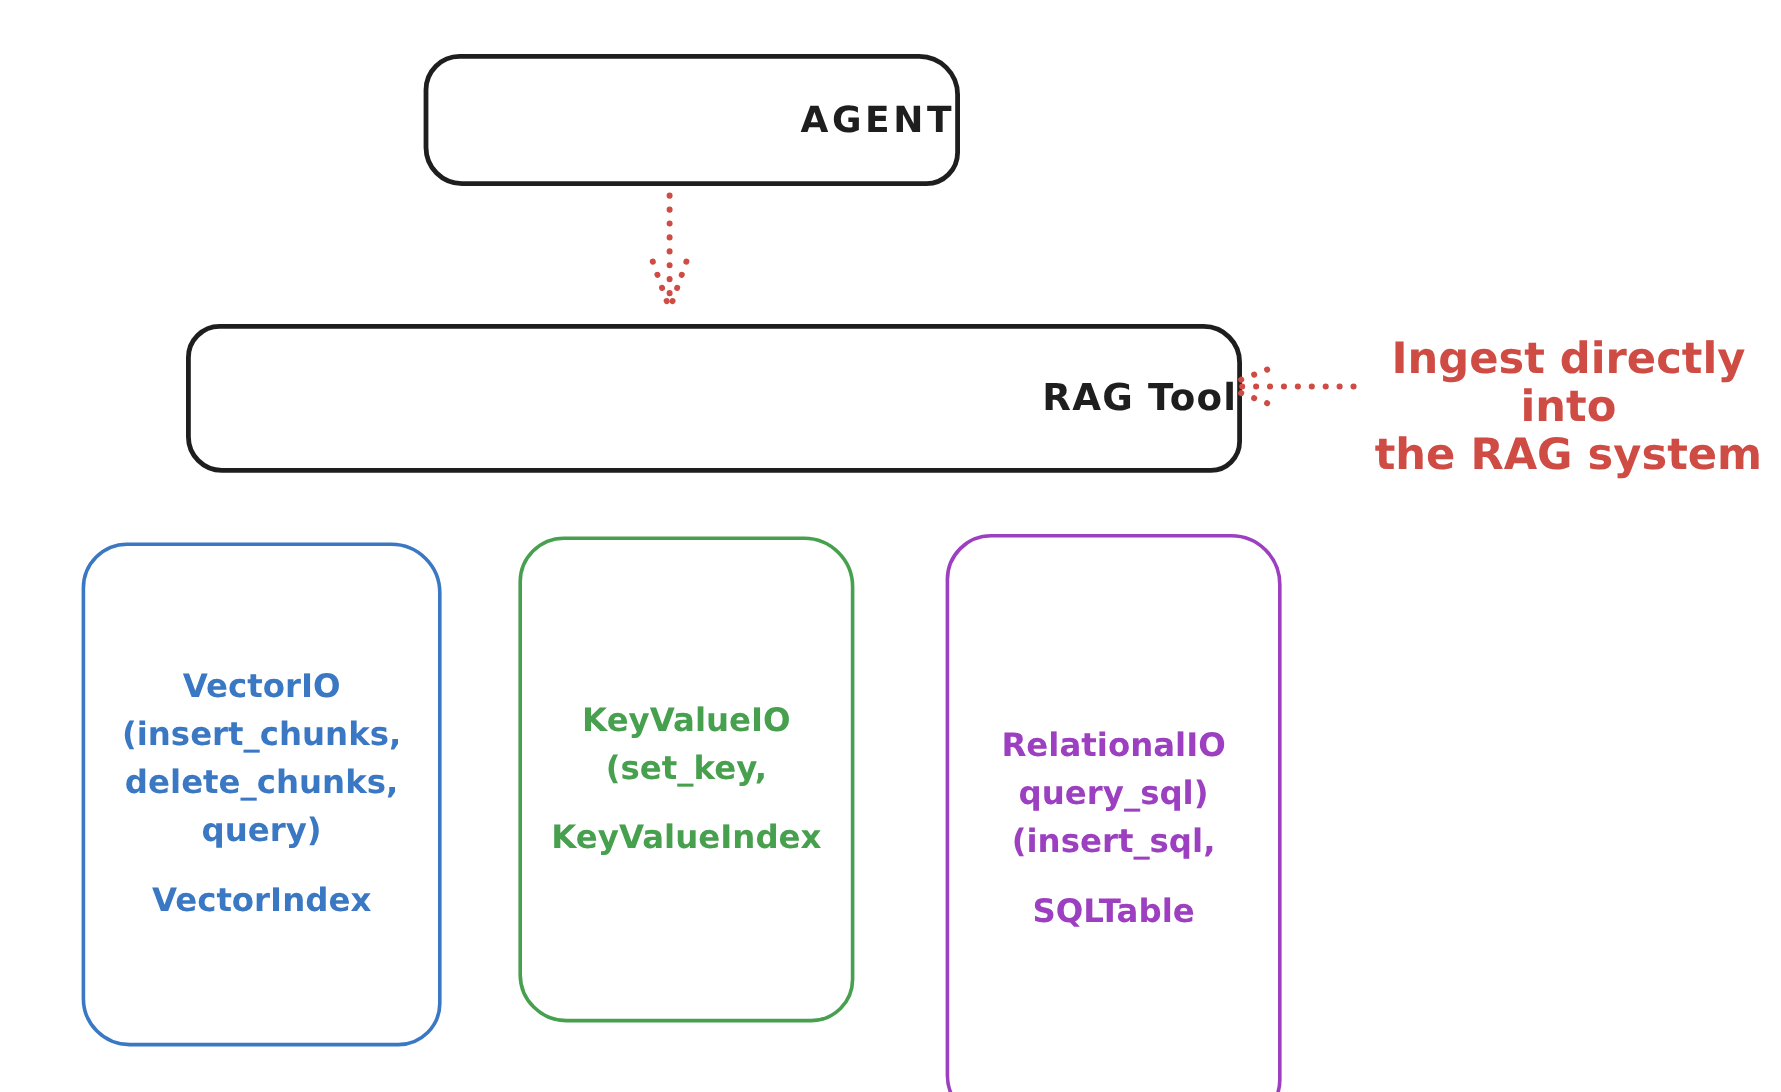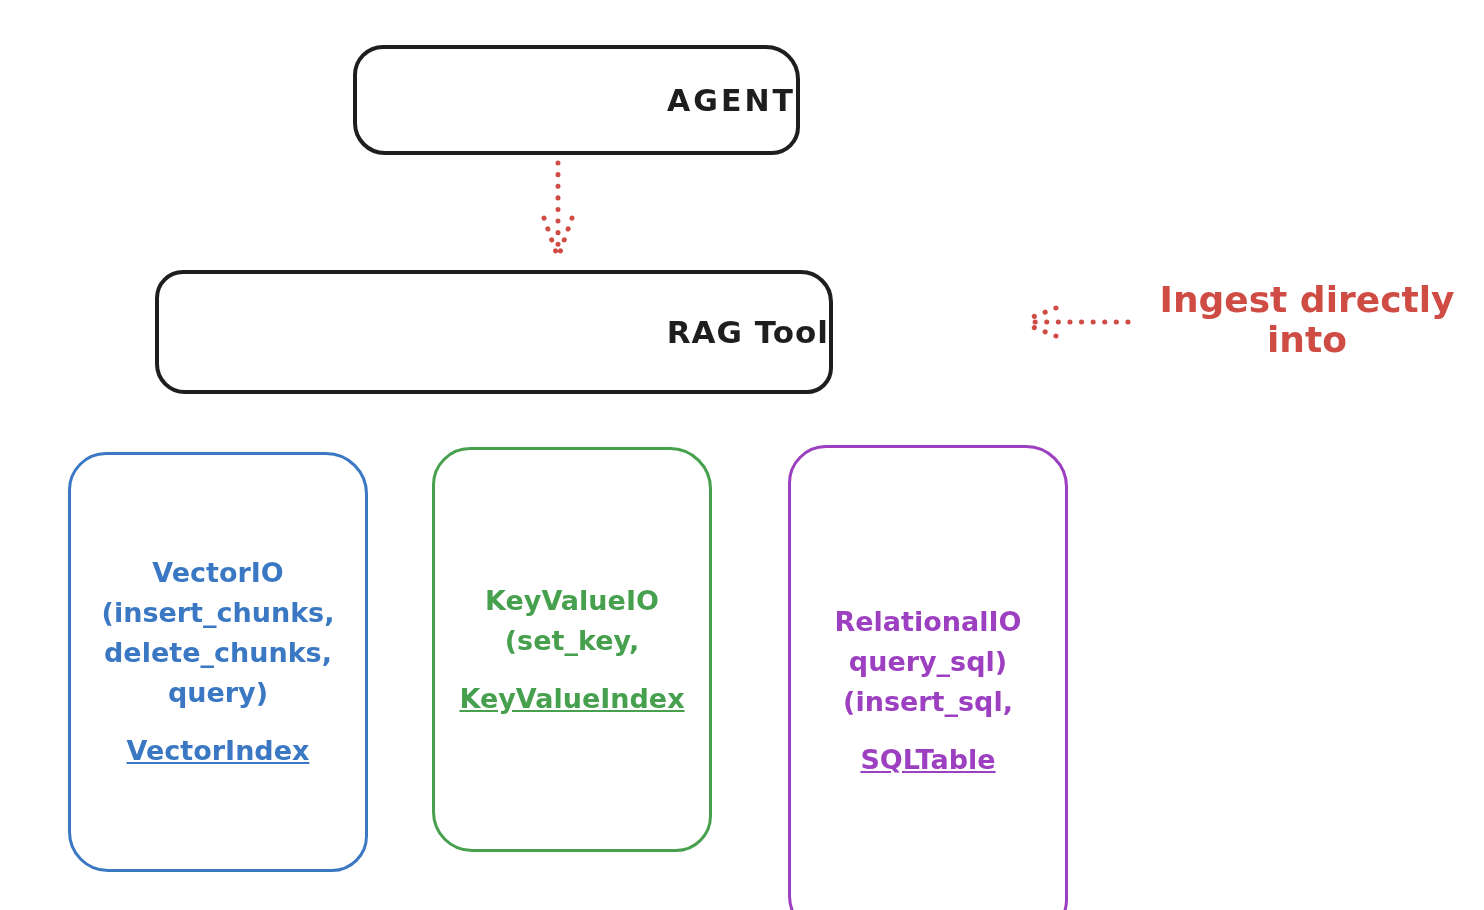--- a/index.html
+++ b/index.html
@@ -24,39 +24,39 @@
   .box-black {
     border: 4px solid var(--black, #1e1e1e);
     color: var(--black, #1e1e1e);
   }
   .agent-box {
     left: 353px; top: 45px; width: 447px; height: 110px;
     border-radius: 30px 34px 28px 32px;
     font-size: 30px; letter-spacing: 3px;
   }
   .rag-box {
-    left: 155px; top: 270px; width: 678px; height: 124px;
+    left: 155px; top: 270px; width: 880px; height: 124px;
     border-radius: 28px 32px 26px 30px;
     font-size: 31px; letter-spacing: 1px;
   }
   .store {
     position: absolute;
     box-sizing: border-box;
     background: #fff;
     display: flex;
     flex-direction: column;
     align-items: center;
     justify-content: center;
     text-align: center;
     font-size: 27px;
     line-height: 40px;
     font-weight: 600;
     border-radius: 38px 42px 36px 40px;
   }
-  .store .footer { margin-top: 18px; text-decoration: underline; }
+  .store .footer { margin-top: 18px; }
   .vector-box {
     left: 68px; top: 452px; width: 300px; height: 420px;
     border: 3.5px solid var(--blue, #3b78c4);
     color: var(--blue, #3b78c4);
   }
   .keyvalue-box {
     left: 432px; top: 447px; width: 280px; height: 405px;
     border: 3.5px solid var(--green, #47a04e);
     color: var(--green, #47a04e);
   }
@@ -108,20 +108,21 @@
   </div>
 
   <svg class="arrow left-arrow" width="122" height="38" viewBox="0 0 122 38" aria-hidden="true">
     <line x1="114" y1="19" x2="10" y2="19"></line>
     <line x1="42" y1="5" x2="11" y2="17"></line>
     <line x1="42" y1="33" x2="11" y2="21"></line>
   </svg>
 
   <div class="annotation">
     <div>Ingest directly into</div>
+    <div>the RAG system</div>
   </div>
 
   <div class="store vector-box">
     <div>
       <div>VectorIO</div>
       <div>(insert_chunks,</div>
       <div>delete_chunks,</div>
       <div>query)</div>
     </div>
     <div class="footer">VectorIndex</div>

